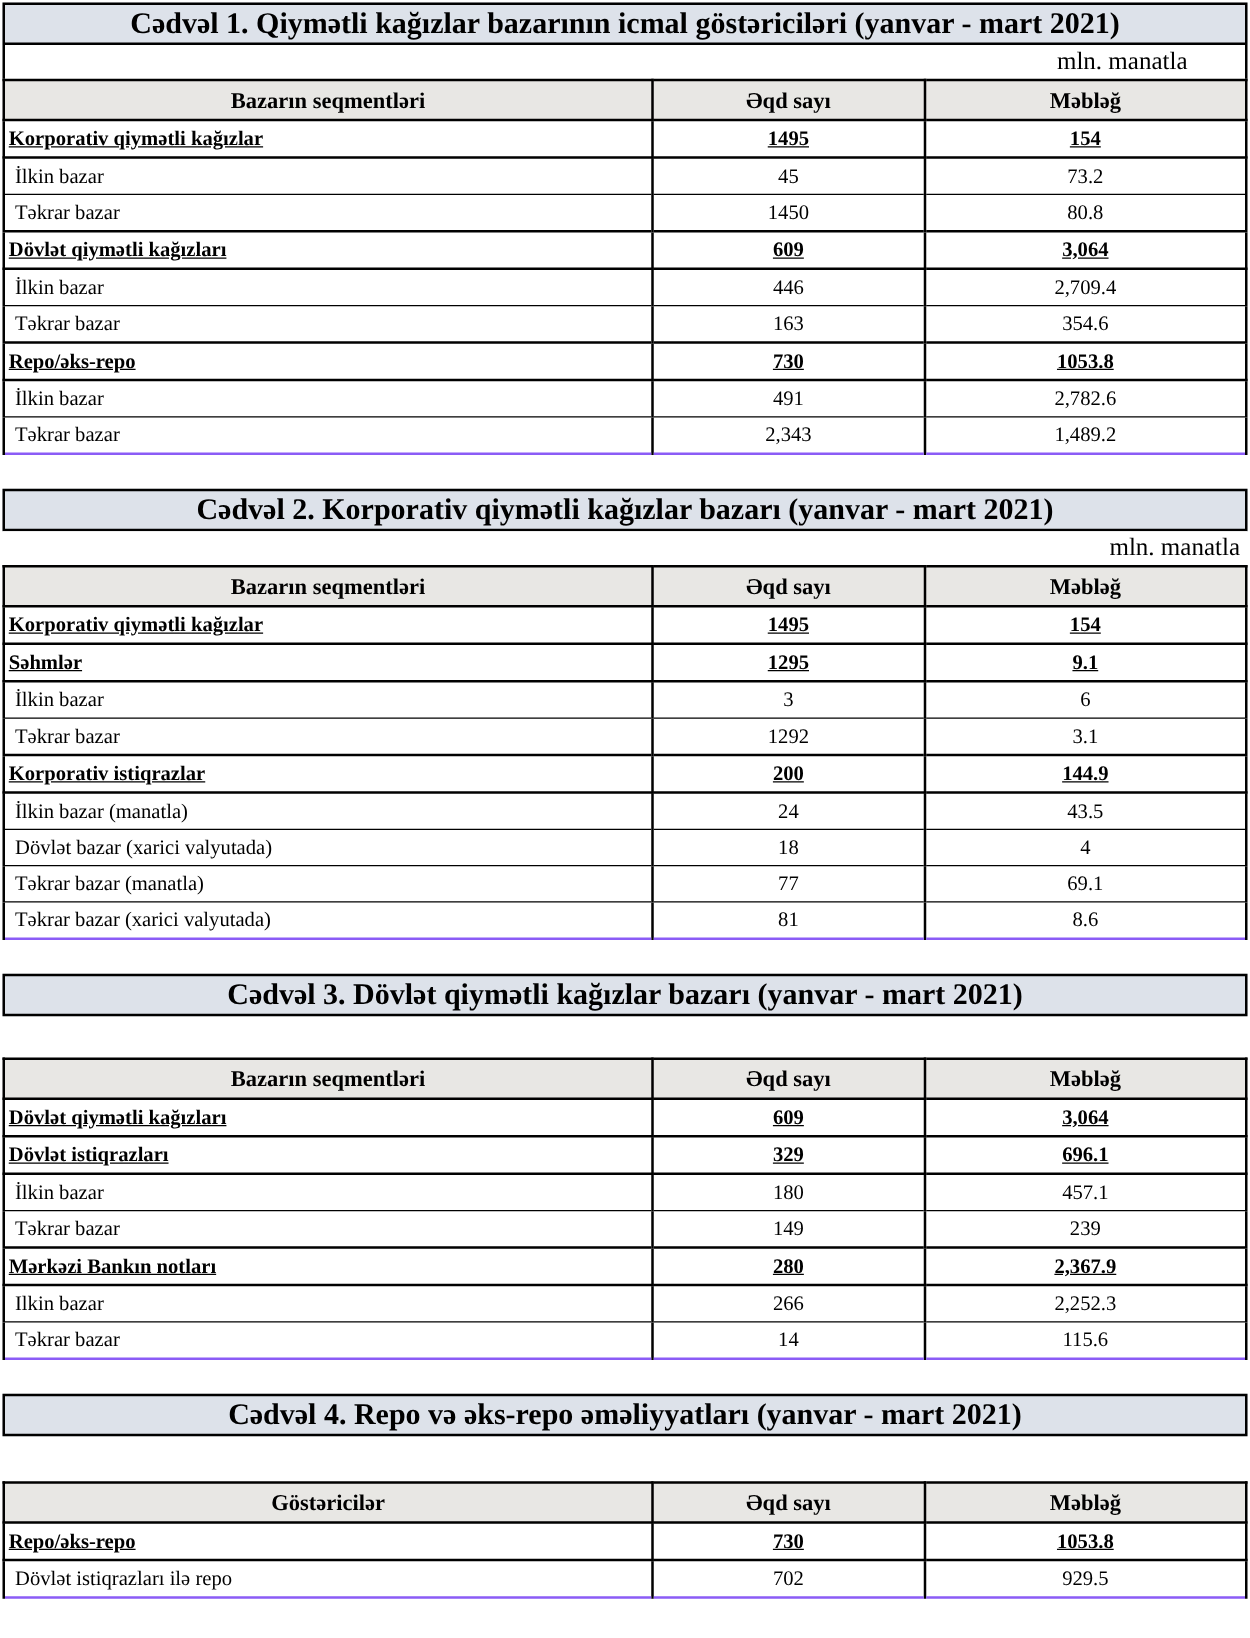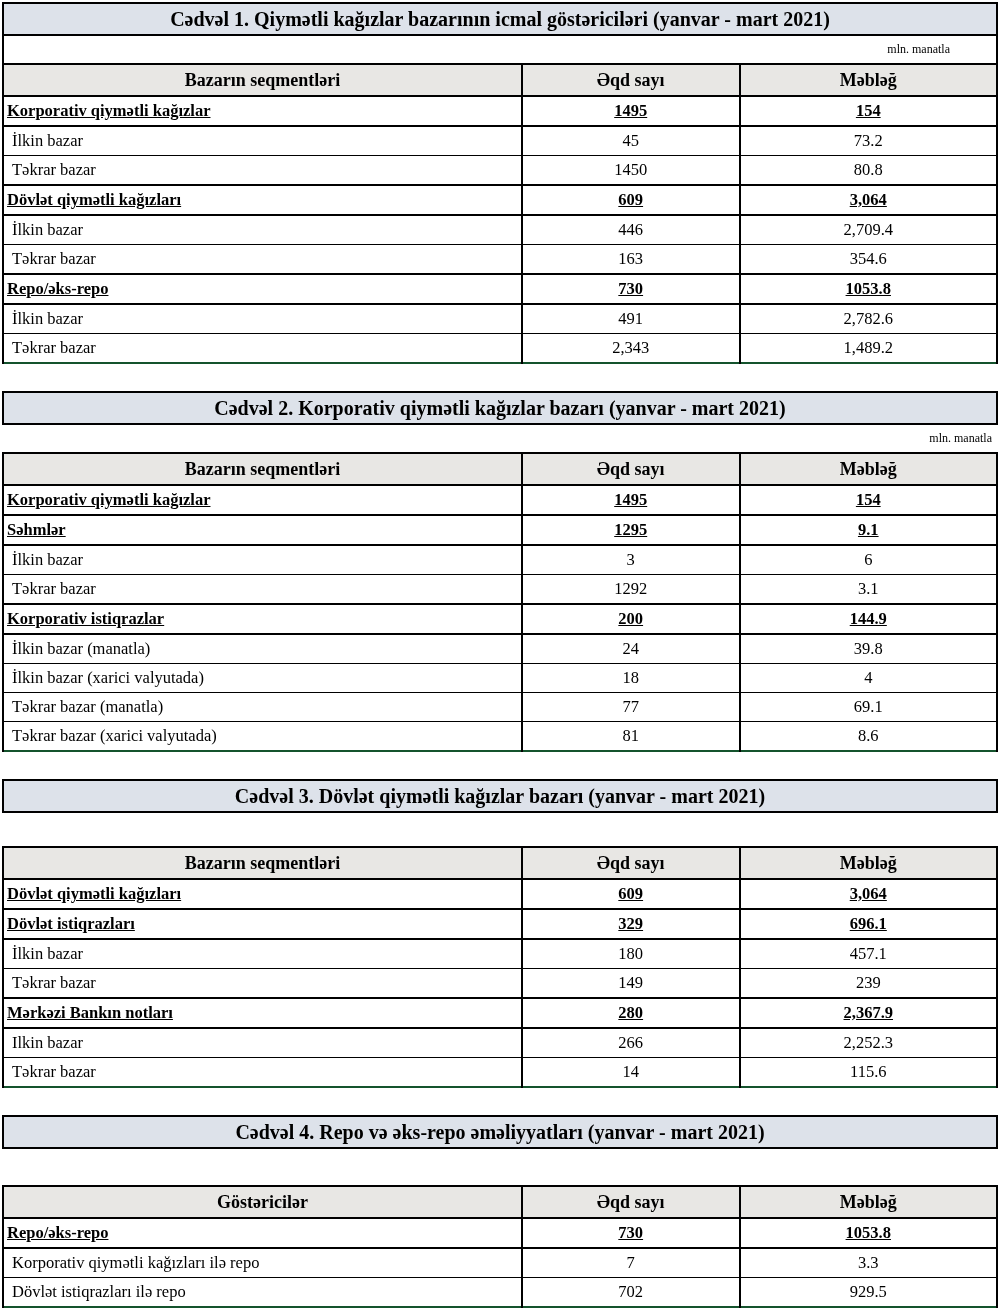--- a/index.html
+++ b/index.html
@@ -15,47 +15,47 @@
     background: #ffffff;
   }
   .block { width: 100%; }
   .block + .block { margin-top: 27px; }
 
   .title-box {
     border: 2px solid #000000;
     background: #dde2ea;
     text-align: center;
     font-weight: bold;
-    font-size: 20px;
+    font-size: 24px;
     line-height: 26px;
     padding: 2px 0;
     box-sizing: border-box;
   }
   .units-row {
-    font-size: 12px;
+    font-size: 20px;
     line-height: 27px;
     text-align: right;
     box-sizing: border-box;
     background: #ffffff;
   }
   .units-row.bordered {
     border-left: 2px solid #000000;
     border-right: 2px solid #000000;
     padding-right: 46px;
   }
   .units-row.flush {
     padding-right: 6px;
   }
   .gap33 { height: 33px; }
   .gap36 { height: 36px; }
 
   table.data {
     width: 100%;
     border-collapse: collapse;
-    border: 2px solid #14532d;
+    border: 2px solid #8b5cf6;
     table-layout: fixed;
   }
   col.c1 { width: 52.2%; }
   col.c2 { width: 21.9%; }
   col.c3 { width: 25.9%; }
 
   table.data th {
     background: #e8e7e4;
     border: 2px solid #000000;
     font-size: 18px;
@@ -194,24 +194,24 @@
             <td class="num">3.1</td>
           </tr>
           <tr class="bold">
             <td class="label">Korporativ istiqrazlar</td>
             <td class="num">200</td>
             <td class="num">144.9</td>
           </tr>
           <tr>
             <td class="label indent">İlkin bazar (manatla)</td>
             <td class="num">24</td>
-            <td class="num">39.8</td>
-          </tr>
-          <tr>
-            <td class="label indent">İlkin bazar (xarici valyutada)</td>
+            <td class="num">43.5</td>
+          </tr>
+          <tr>
+            <td class="label indent">Dövlət bazar (xarici valyutada)</td>
             <td class="num">18</td>
             <td class="num">4</td>
           </tr>
           <tr>
             <td class="label indent">Təkrar bazar (manatla)</td>
             <td class="num">77</td>
             <td class="num">69.1</td>
           </tr>
           <tr>
             <td class="label indent">Təkrar bazar (xarici valyutada)</td>
@@ -294,25 +294,20 @@
           <th>Məbləğ</th>
         </tr>
       </thead>
       <tbody>
           <tr class="bold">
             <td class="label">Repo/əks-repo</td>
             <td class="num">730</td>
             <td class="num">1053.8</td>
           </tr>
           <tr>
-            <td class="label indent">Korporativ qiymətli kağızları ilə repo</td>
-            <td class="num">7</td>
-            <td class="num">3.3</td>
-          </tr>
-          <tr>
             <td class="label indent">Dövlət istiqrazları ilə repo</td>
             <td class="num">702</td>
             <td class="num">929.5</td>
           </tr>
         </tbody>
     </table>
   </section>
 
 </div>
 

